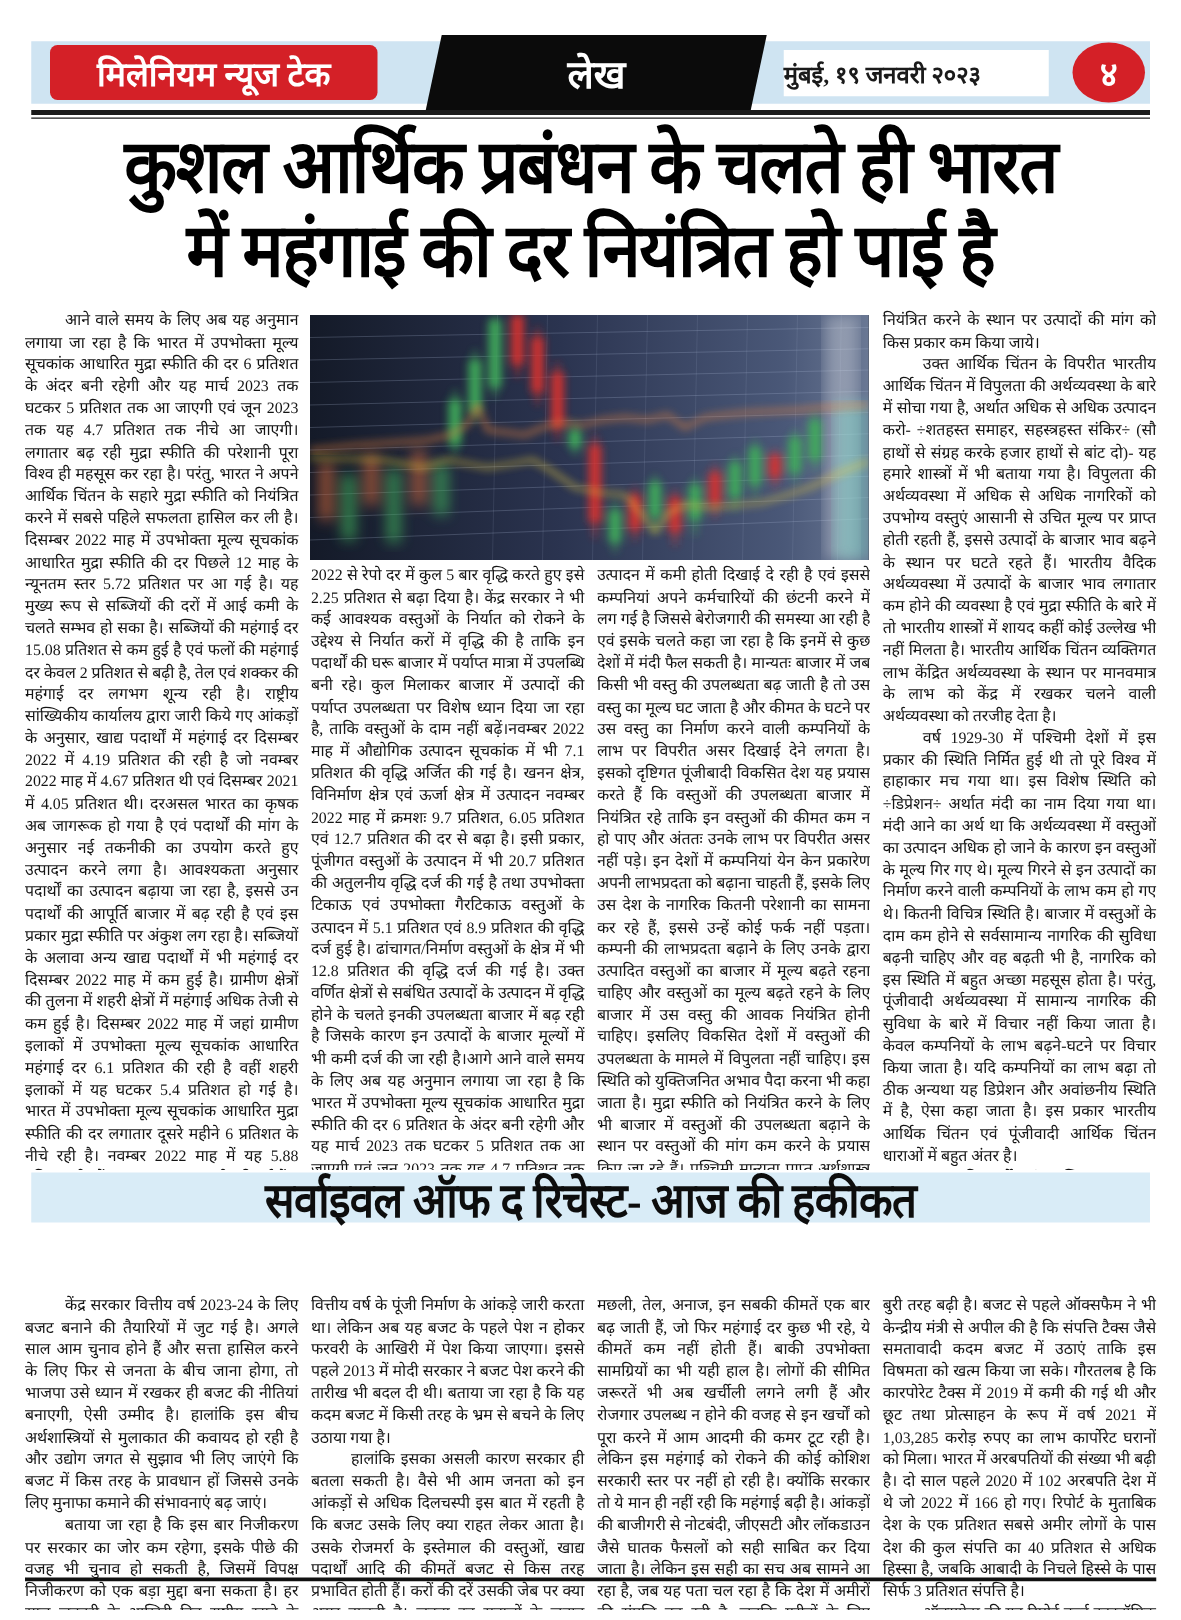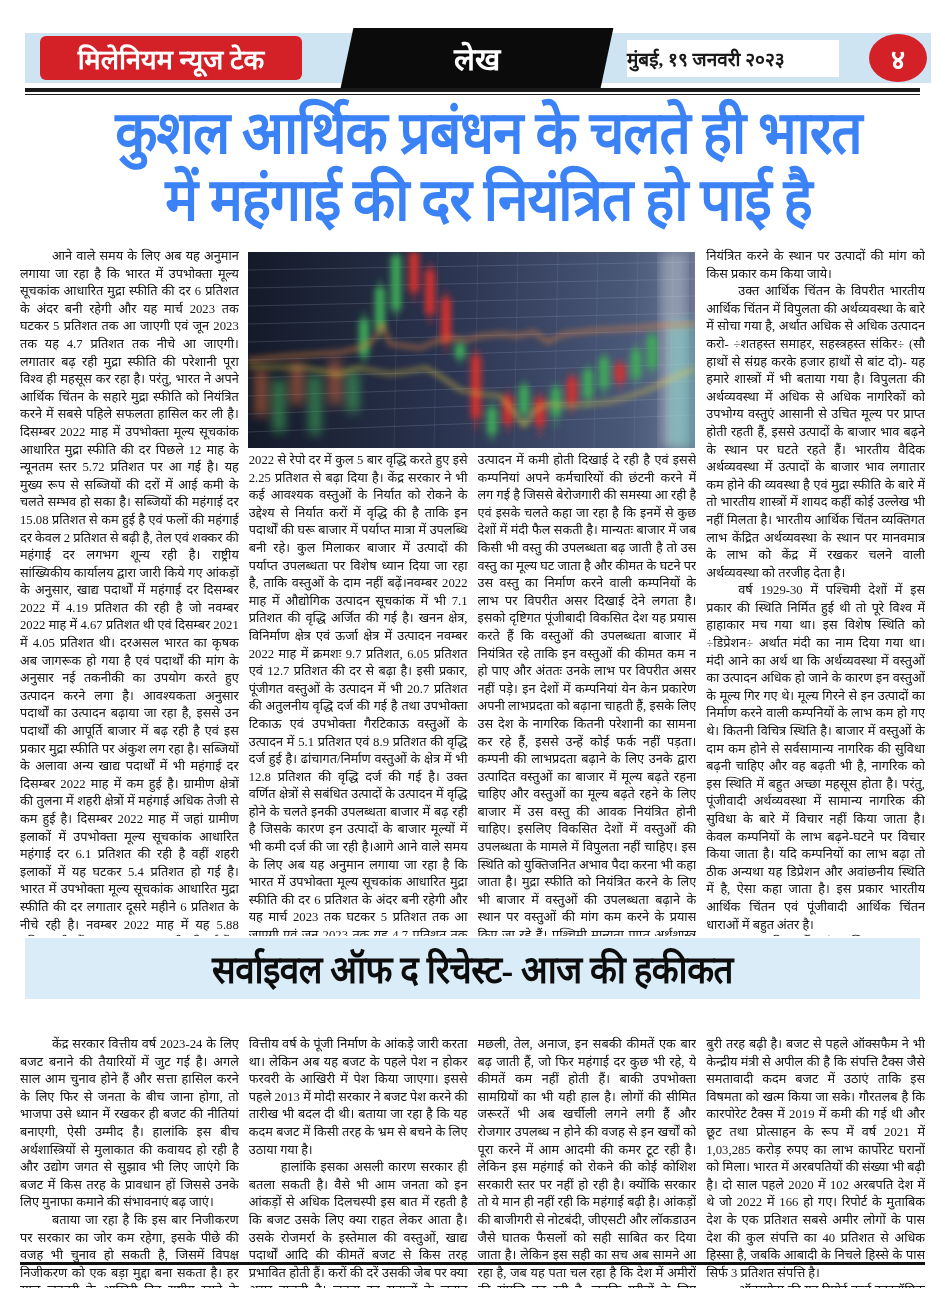--- a/index.html
+++ b/index.html
@@ -2,21 +2,21 @@
 <html lang="hi"><head>
 <meta charset="utf-8">
 <style>
   html,body{margin:0;padding:0;background:#e8e8e8;}
   .page{
     position:relative;width:945px;height:1296px;background:#ffffff;
     font-family:"Liberation Serif","DejaVu Serif",serif;color:#1a1a1a;
     margin:0 auto;overflow:hidden;
   }
   
-  .masthead{position:absolute;left:25px;top:33px;width:895px;height:50px;background:#cfe4f2;padding-left:11px;}
+  .masthead{position:absolute;left:25px;top:33px;width:895px;height:50px;background:#cfe4f2;}
   .brand-box{
     position:absolute;left:15px;top:3px;width:262px;height:44px;background:#d42027;
     border-radius:6px;display:flex;align-items:center;justify-content:center;
   }
   .brand-box span{color:#ffffff;font-weight:bold;font-size:27px;white-space:nowrap;}
   .section-box{
     position:absolute;left:322px;top:-5px;width:260px;height:60px;background:#0b0b0b;
     transform:skewX(-12deg);display:flex;align-items:center;justify-content:center;
   }
   .section-box .section-text{transform:skewX(12deg);color:#ffffff;font-weight:bold;font-size:31px;}
@@ -28,23 +28,23 @@
   .page-badge{
     position:absolute;right:4px;top:1px;width:58px;height:48px;background:#d42027;
     border-radius:50%;display:flex;align-items:center;justify-content:center;
   }
   .page-badge span{color:#ffffff;font-weight:bold;font-size:27px;}
   .rule-thick{position:absolute;left:25px;top:88px;width:895px;height:4px;background:#1a1a1a;}
   .rule-thin{position:absolute;left:25px;top:94px;width:895px;height:1px;background:#1a1a1a;}
 
   
   .headline{
-    position:absolute;left:36px;top:100px;width:905px;margin:0;
+    position:absolute;left:20px;top:100px;width:905px;margin:0;
     text-align:center;font-weight:bold;font-size:55px;line-height:67px;
-    letter-spacing:-1px;color:#3b82f6;
+    letter-spacing:-1px;color:#000000;
   }
   .headline span{display:block;transform:scaleY(1.08);}
 
   
   .photo{position:absolute;left:248px;top:252px;width:447px;height:196px;overflow:hidden;background:#1d2436;}
   .photo svg{display:block;}
 
   
   .article{position:absolute;left:20px;width:905px;display:flex;gap:10px;}
   .article .col{
@@ -52,21 +52,21 @@
     font-size:12.7px;line-height:17.6px;color:#141414;
   }
   .article .col p{margin:0;text-indent:32px;}
   .article .col.cont p:first-child{text-indent:0;}
   .article1{top:248px;height:688px;}
   .article1 .pad-img{padding-top:204px;box-sizing:border-box;}
   .article2{top:1006px;height:252px;margin-top:30px;}
 
   
   .section-band{
-    position:absolute;left:25px;top:938px;width:895px;height:61px;background:#d9ecf7;
+    position:absolute;left:25px;top:938px;width:895px;height:40px;background:#d9ecf7;
     display:flex;align-items:center;justify-content:center;
   }
   .section-band h2{
     margin:0;font-size:35px;font-weight:bold;color:#0d0d0d;transform:scaleY(1.1);
     letter-spacing:-0.5px;
   }
 
   .bottom-rule{position:absolute;left:20px;top:1262px;width:905px;height:3px;background:#111111;}
 </style>
 </head>

